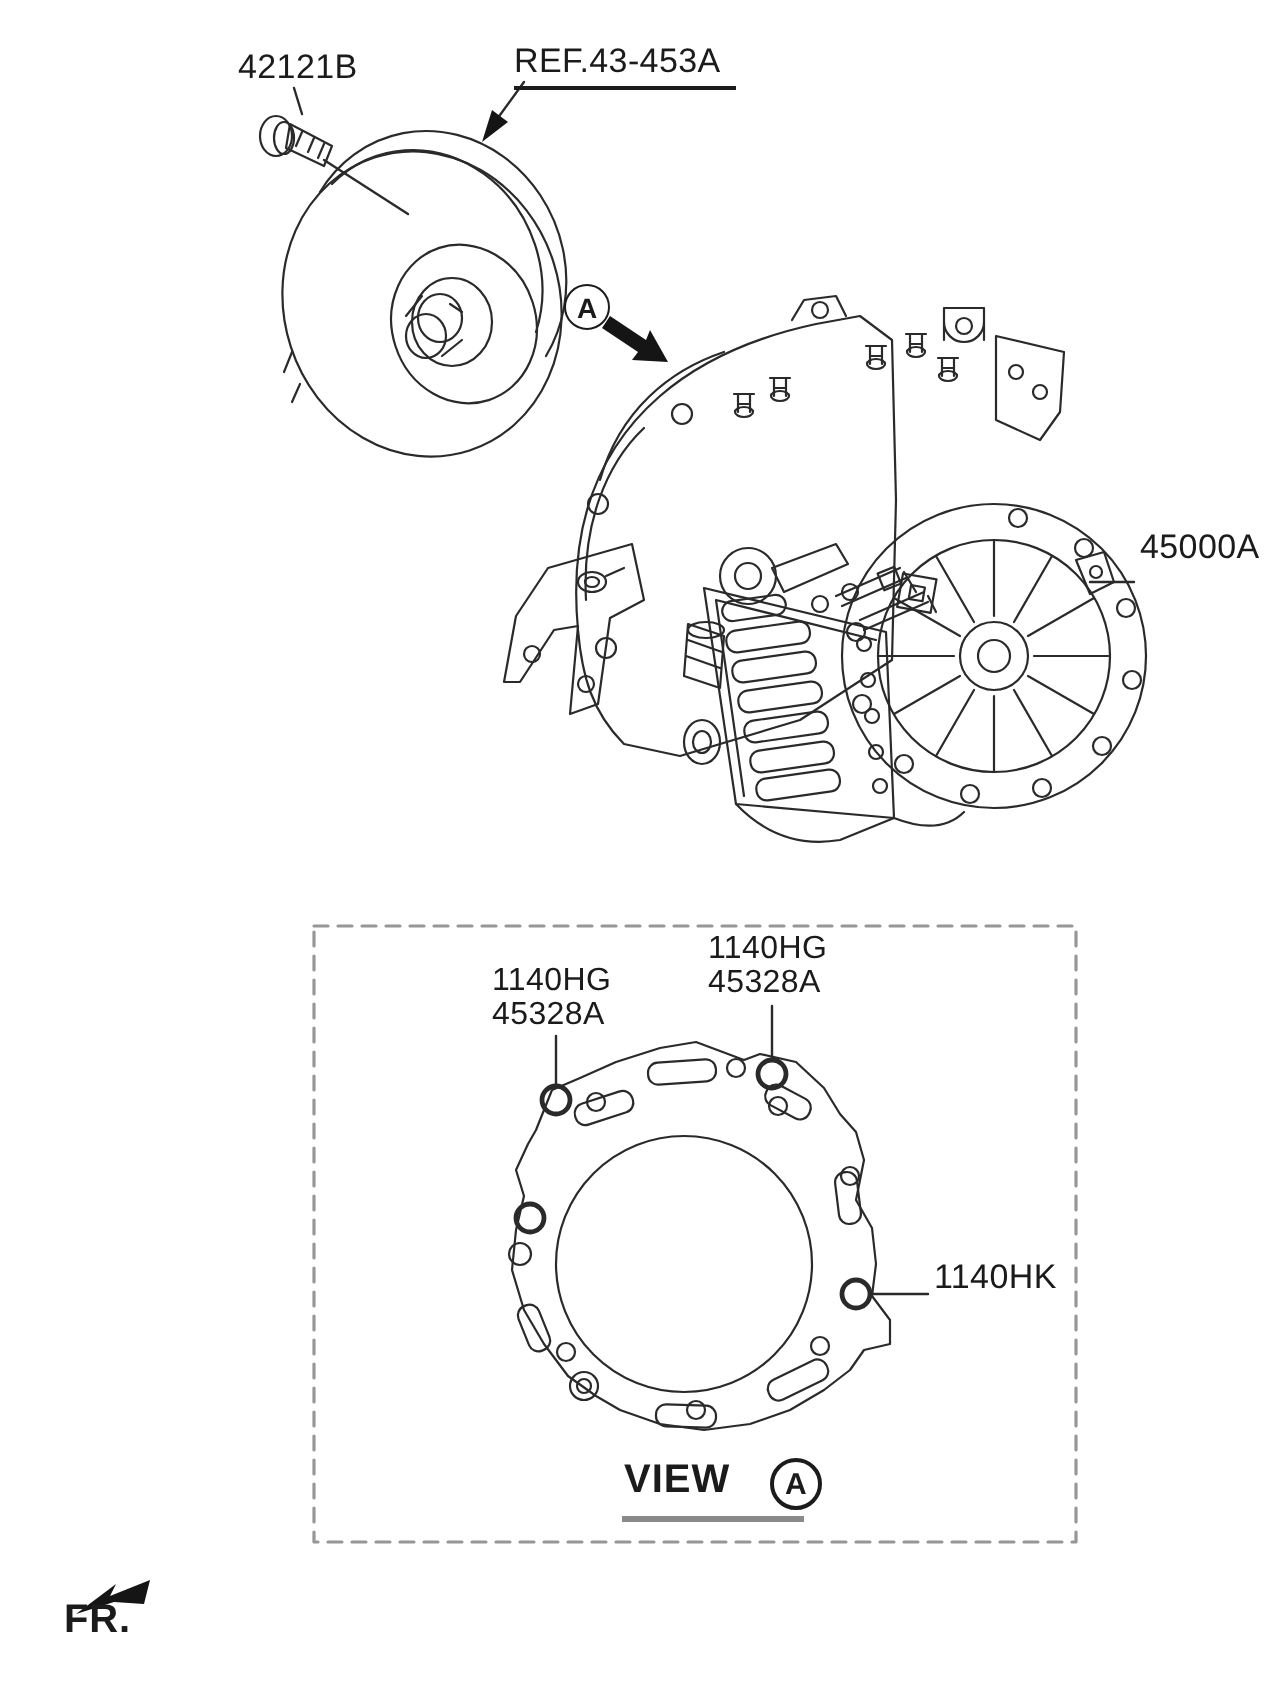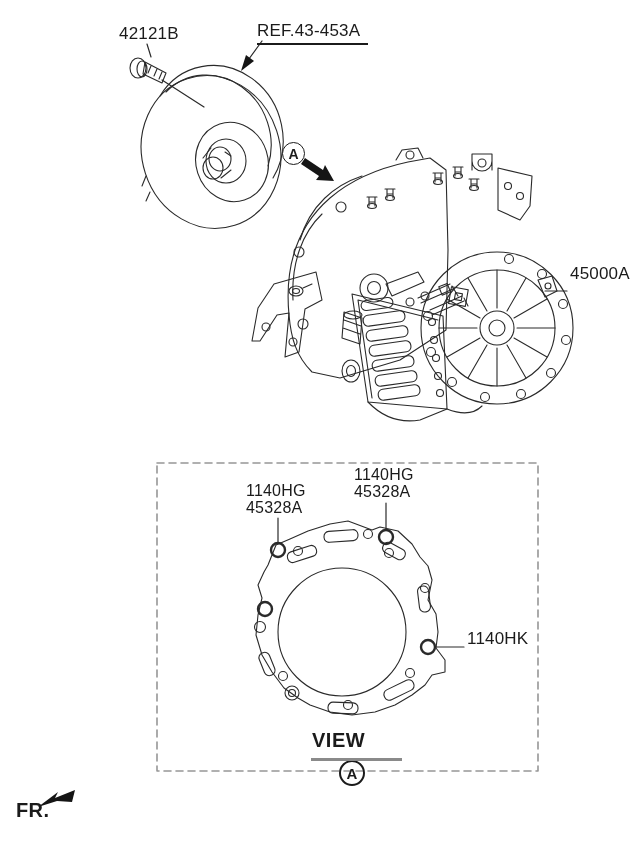--- a/index.html
+++ b/index.html
@@ -8,27 +8,27 @@
     font-family:"Liberation Sans",sans-serif;color:#1b1b1b;overflow:hidden;
   }
   .art{position:absolute;left:0;top:0;z-index:1;}
   .lbl{position:absolute;z-index:2;font-size:17px;letter-spacing:.2px;white-space:nowrap;color:#1b1b1b;}
   .lbl.two{font-size:16px;line-height:17px;text-align:left;white-space:normal;}
   .ref{border-bottom:2px solid #1b1b1b;padding:0 8px 2px 0;}
   .circleA{
     position:absolute;z-index:2;width:21px;height:21px;border:1.8px solid #1b1b1b;border-radius:50%;
     display:flex;align-items:center;justify-content:center;font-size:14px;font-weight:700;background:#fff;
   }
-  .view-row{position:absolute;z-index:2;display:flex;align-items:flex-end;gap:8px;font-size:20px;font-weight:700;letter-spacing:.5px;flex-direction:column;}
+  .view-row{position:absolute;z-index:2;display:flex;align-items:flex-start;gap:20px;font-size:20px;font-weight:700;letter-spacing:.5px;}
   .view-row .circleA-inline{
     width:22px;height:22px;border:2px solid #1b1b1b;border-radius:50%;
     display:flex;align-items:center;justify-content:center;font-size:15px;font-weight:700;
   }
   .view-underline{position:absolute;z-index:2;height:3px;background:#8a8a8a;}
-  .fr{position:absolute;z-index:2;font-size:20px;font-weight:700;letter-spacing:.4px;}
+  .fr{position:absolute;z-index:2;font-size:20px;font-weight:700;letter-spacing:.4px;margin-left:16px;}
 </style>
 </head>
 <body>
 
 <div class="canvas">
 
   <svg class="art" width="641" height="848" viewBox="0 0 641 848" fill="none" stroke="#2a2a2a" stroke-width="1.1" stroke-linejoin="round" stroke-linecap="round">
 
     <g stroke-width="1.2">
       <path d="M147,44 L151,57"></path>

